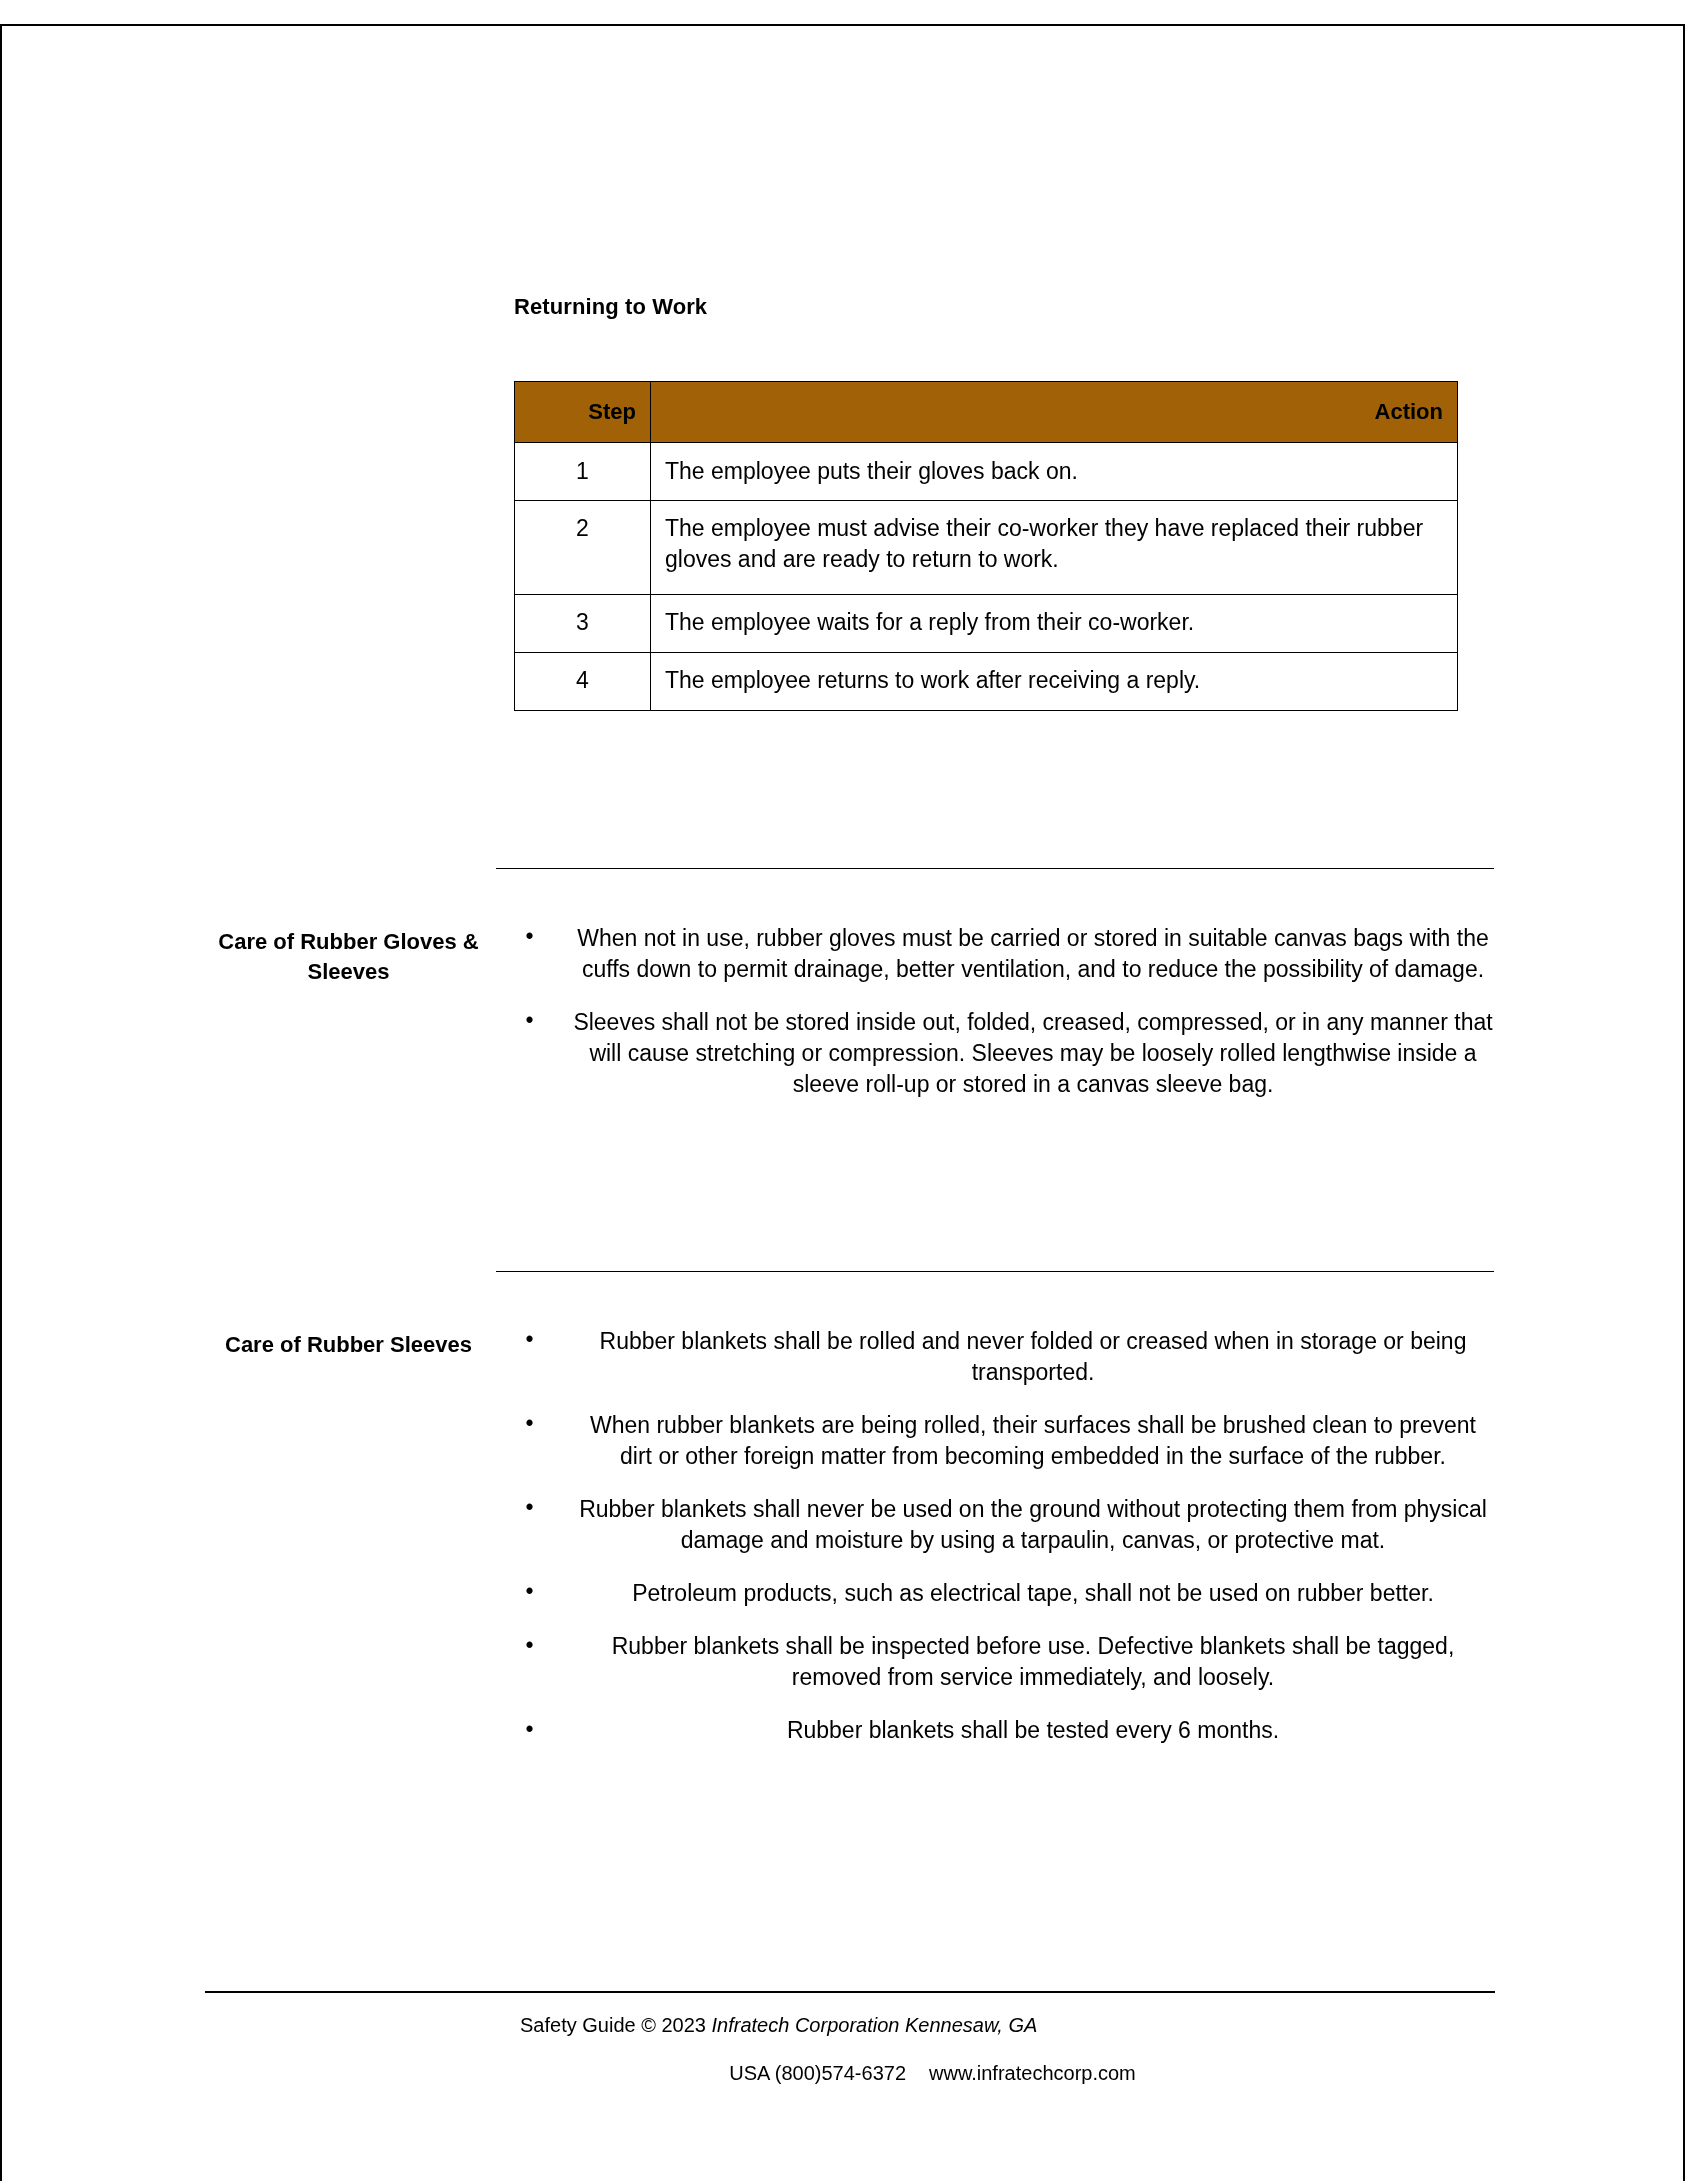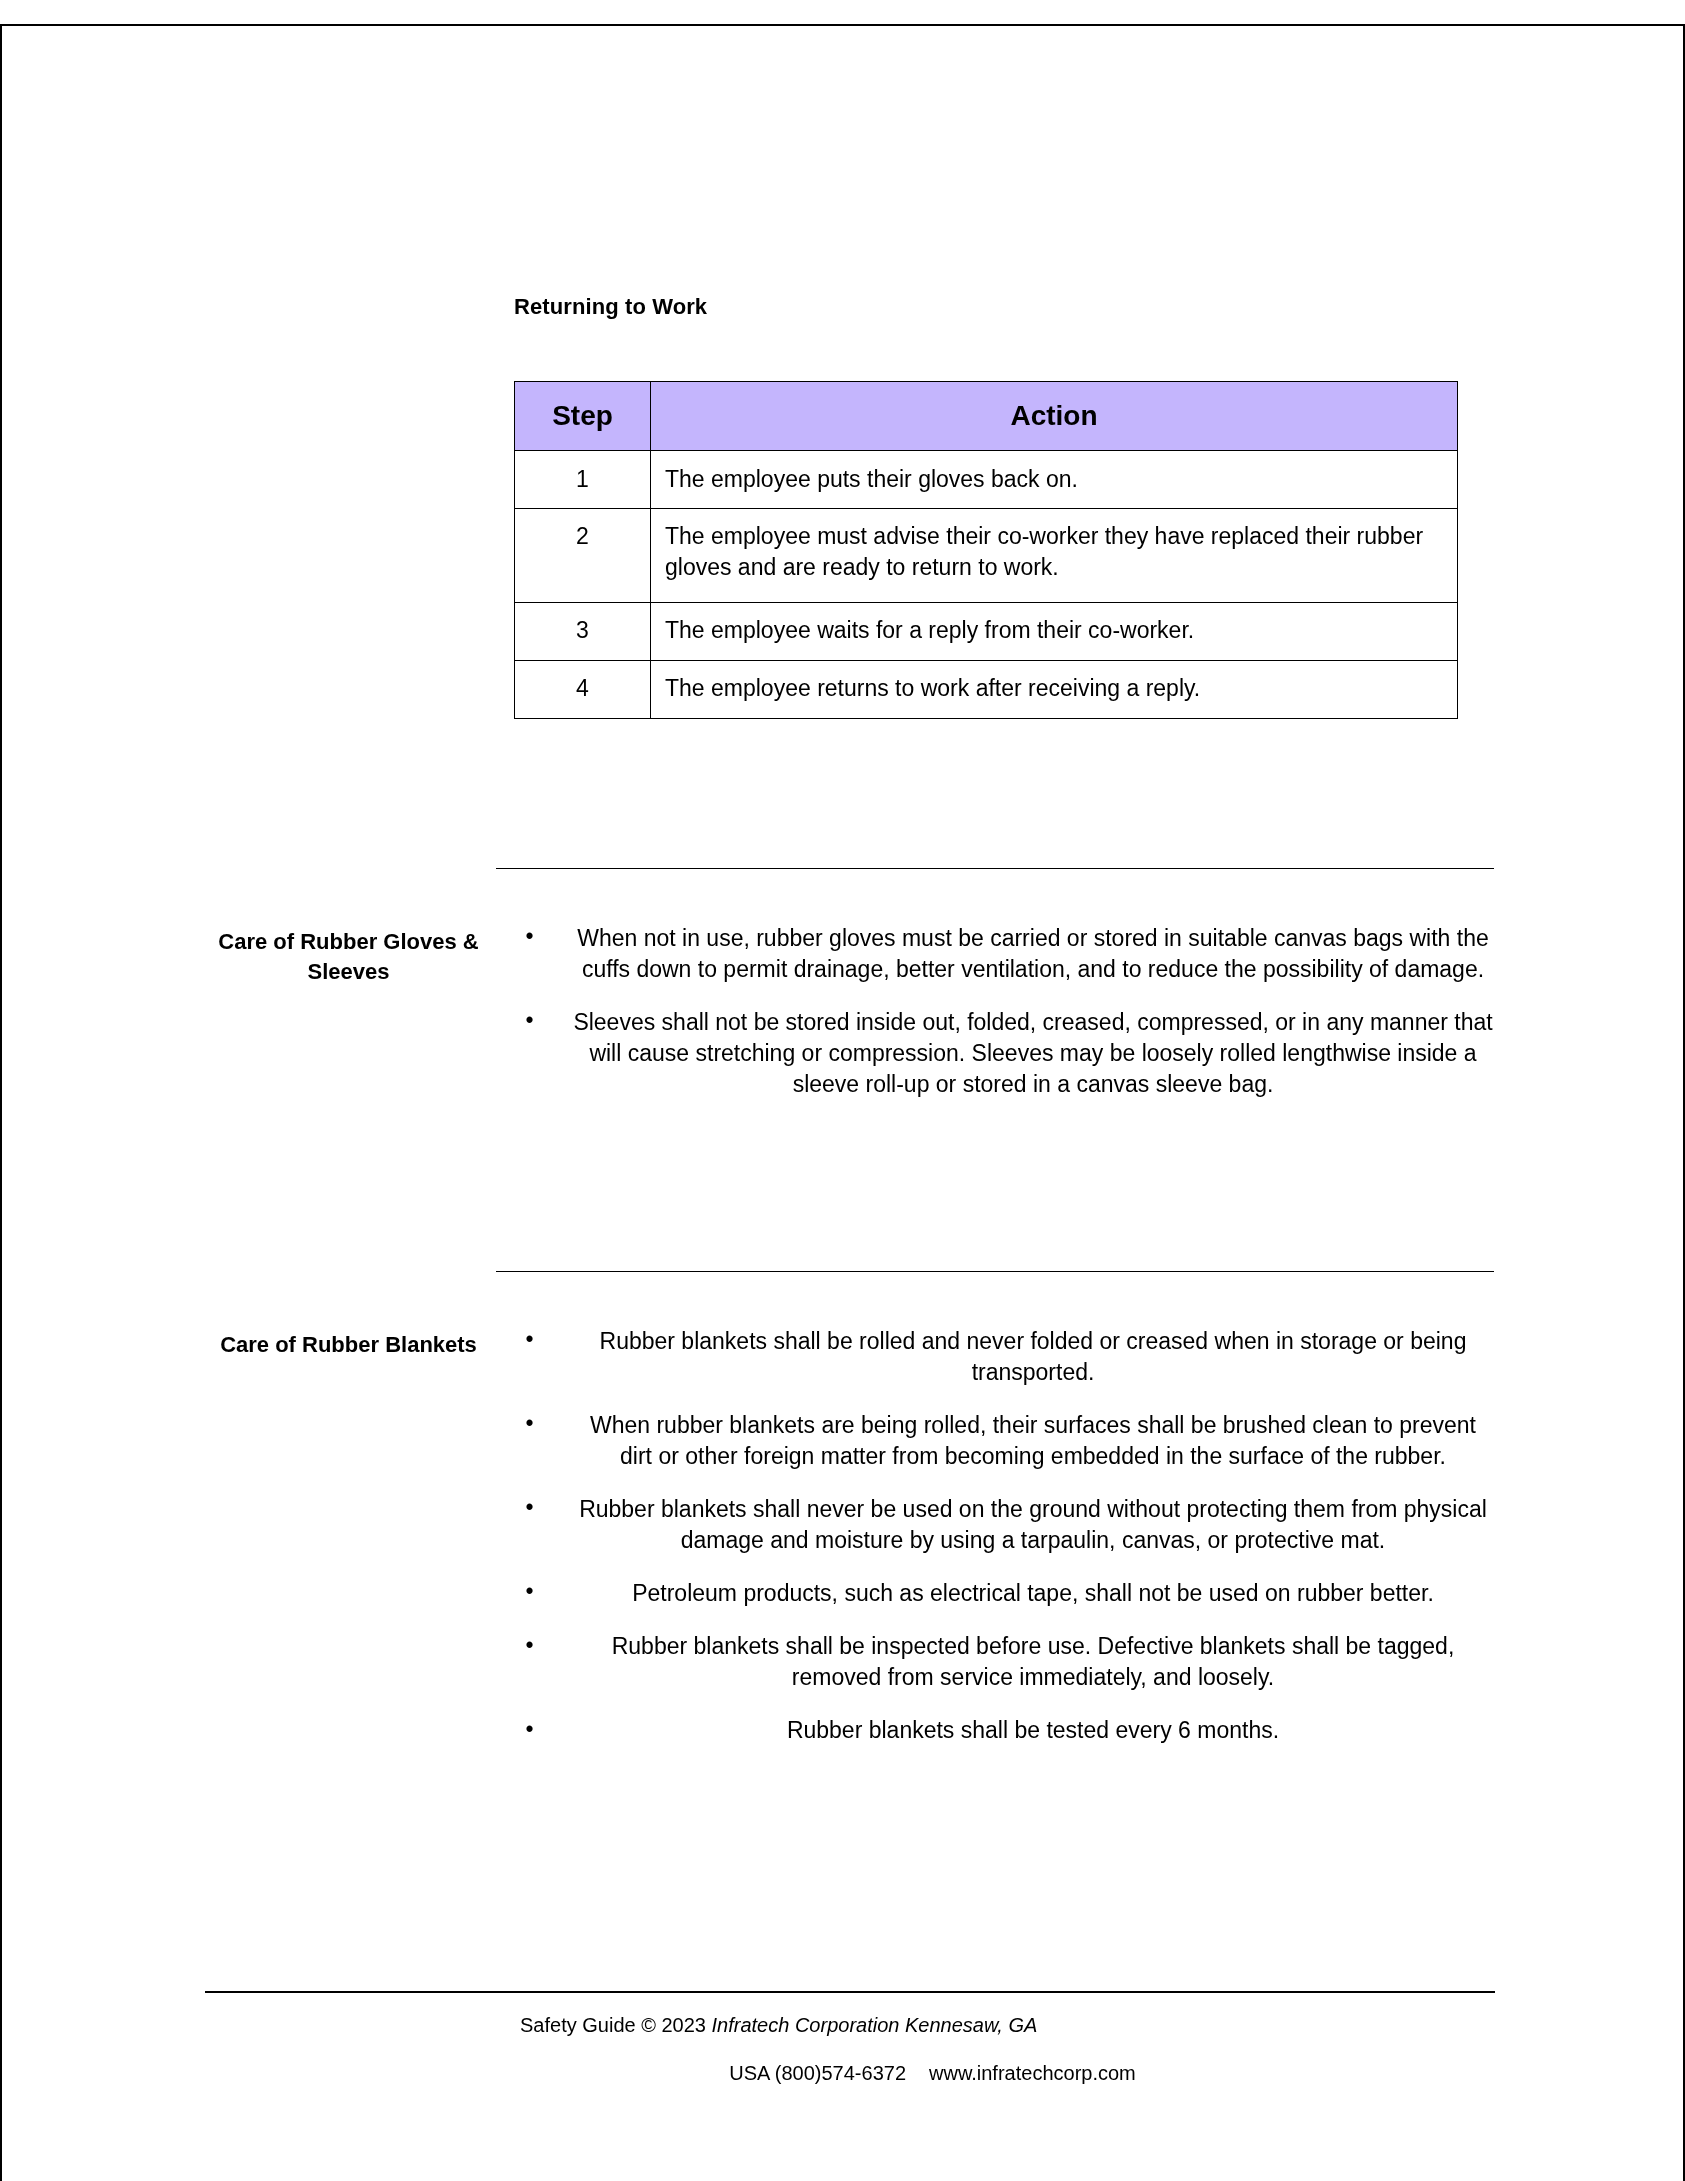--- a/index.html
+++ b/index.html
@@ -43,24 +43,24 @@
     table-layout: fixed;
   }
   .steps-table td, .steps-table th {
     border: 1.8px solid #000000;
     vertical-align: top;
     padding: 12.3px 14px 14px 14px;
     font-size: 23px;
     line-height: 1.33;
   }
   .steps-table thead th {
-    background: #c4b5fd;
-    font-weight: bold;
-    text-align: center;
-    font-size: 28px;
+    background: #a16207;
+    font-weight: bold;
+    text-align: right;
+    font-size: 22px;
     padding-top: 15px;
     padding-bottom: 16px;
   }
   .col-step { width: 107px; }
   .cell-step {
     text-align: center;
     font-weight: normal;
   }
   .row-tall td { padding-bottom: 19.3px; }
 
@@ -209,21 +209,21 @@
       <li>
         <span class="bullet-dot">•</span>
         <span>Sleeves shall not be stored inside out, folded, creased, compressed, or in any manner that will cause stretching or compression. Sleeves may be loosely rolled lengthwise inside a sleeve roll-up or stored in a canvas sleeve bag.</span>
       </li>
     </ul>
   </div>
 
   <div class="hr-wide" id="hr-2"></div>
 
   <div class="block" id="block-blankets">
-    <div class="block-heading">Care of Rubber Blankets</div>
+    <div class="block-heading">Care of Rubber Sleeves</div>
     <ul class="bullets">
       <li>
         <span class="bullet-dot">•</span>
         <span>Rubber blankets shall be rolled and never folded or creased when in storage or being transported.</span>
       </li>
       <li>
         <span class="bullet-dot">•</span>
         <span>When rubber blankets are being rolled, their surfaces shall be brushed clean to prevent dirt or other foreign matter from becoming embedded in the surface of the rubber.</span>
       </li>
       <li>

